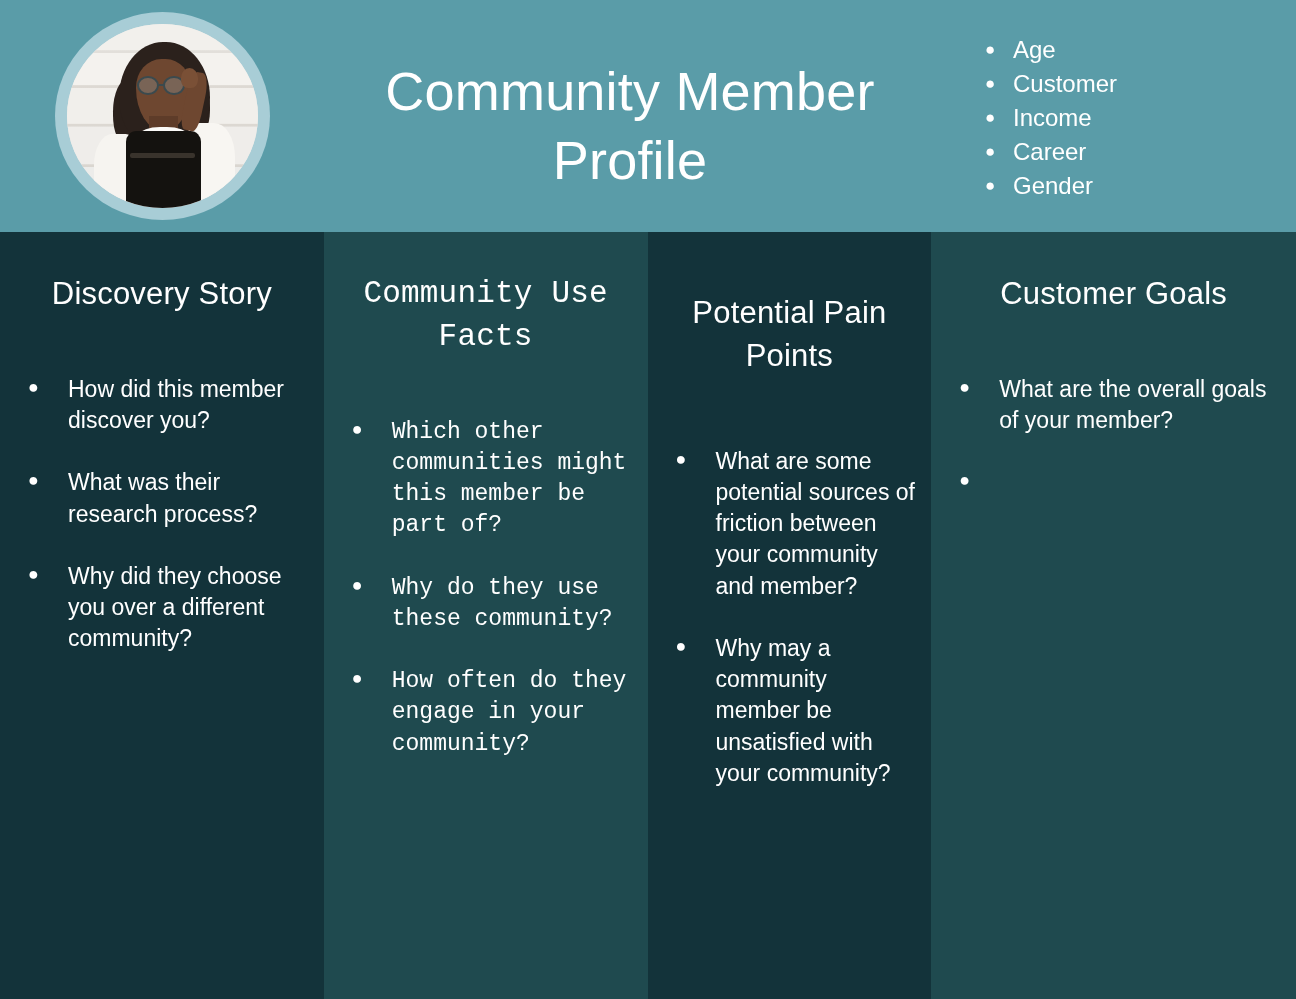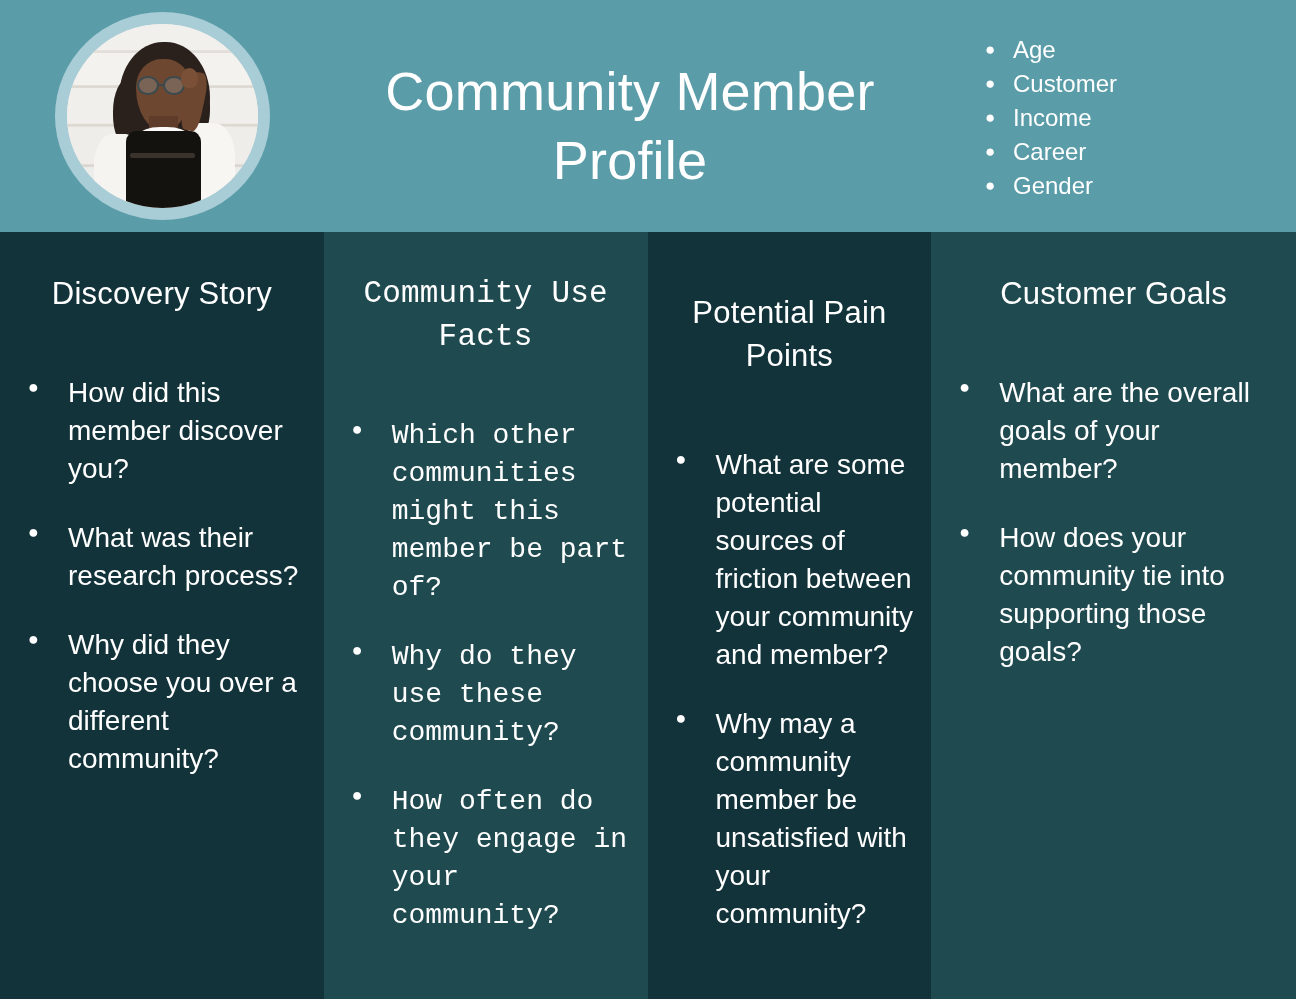--- a/index.html
+++ b/index.html
@@ -234,21 +234,21 @@
     flex:0 0 48px;
     width:48px;
     color:#ffffff;
     font-size:18px;
     line-height:1.55;
     text-align:left;
     padding-left:8px;
   }
   .item-text {
     color:#ffffff;
-    font-size:28px;
+    font-size:23px;
     font-weight:300;
     line-height:1.36;
     flex:1;
   }
 </style>
 </head>
 <body>
 
 <div class="poster">
 
@@ -355,19 +355,18 @@
 
     <div class="col col-3">
       <div class="col-title">Customer Goals</div>
       <ul class="col-list">
         <li class="col-item">
           <span class="item-bullet">●</span>
           <span class="item-text">What are the overall goals of your member?</span>
         </li>
         <li class="col-item">
           <span class="item-bullet">●</span>
-          <span class="item-text">How does your community tie into supporting those goals?</span>
         </li>
       </ul>
     </div>
 
   </div>
 </div>
 
 </body></html>

